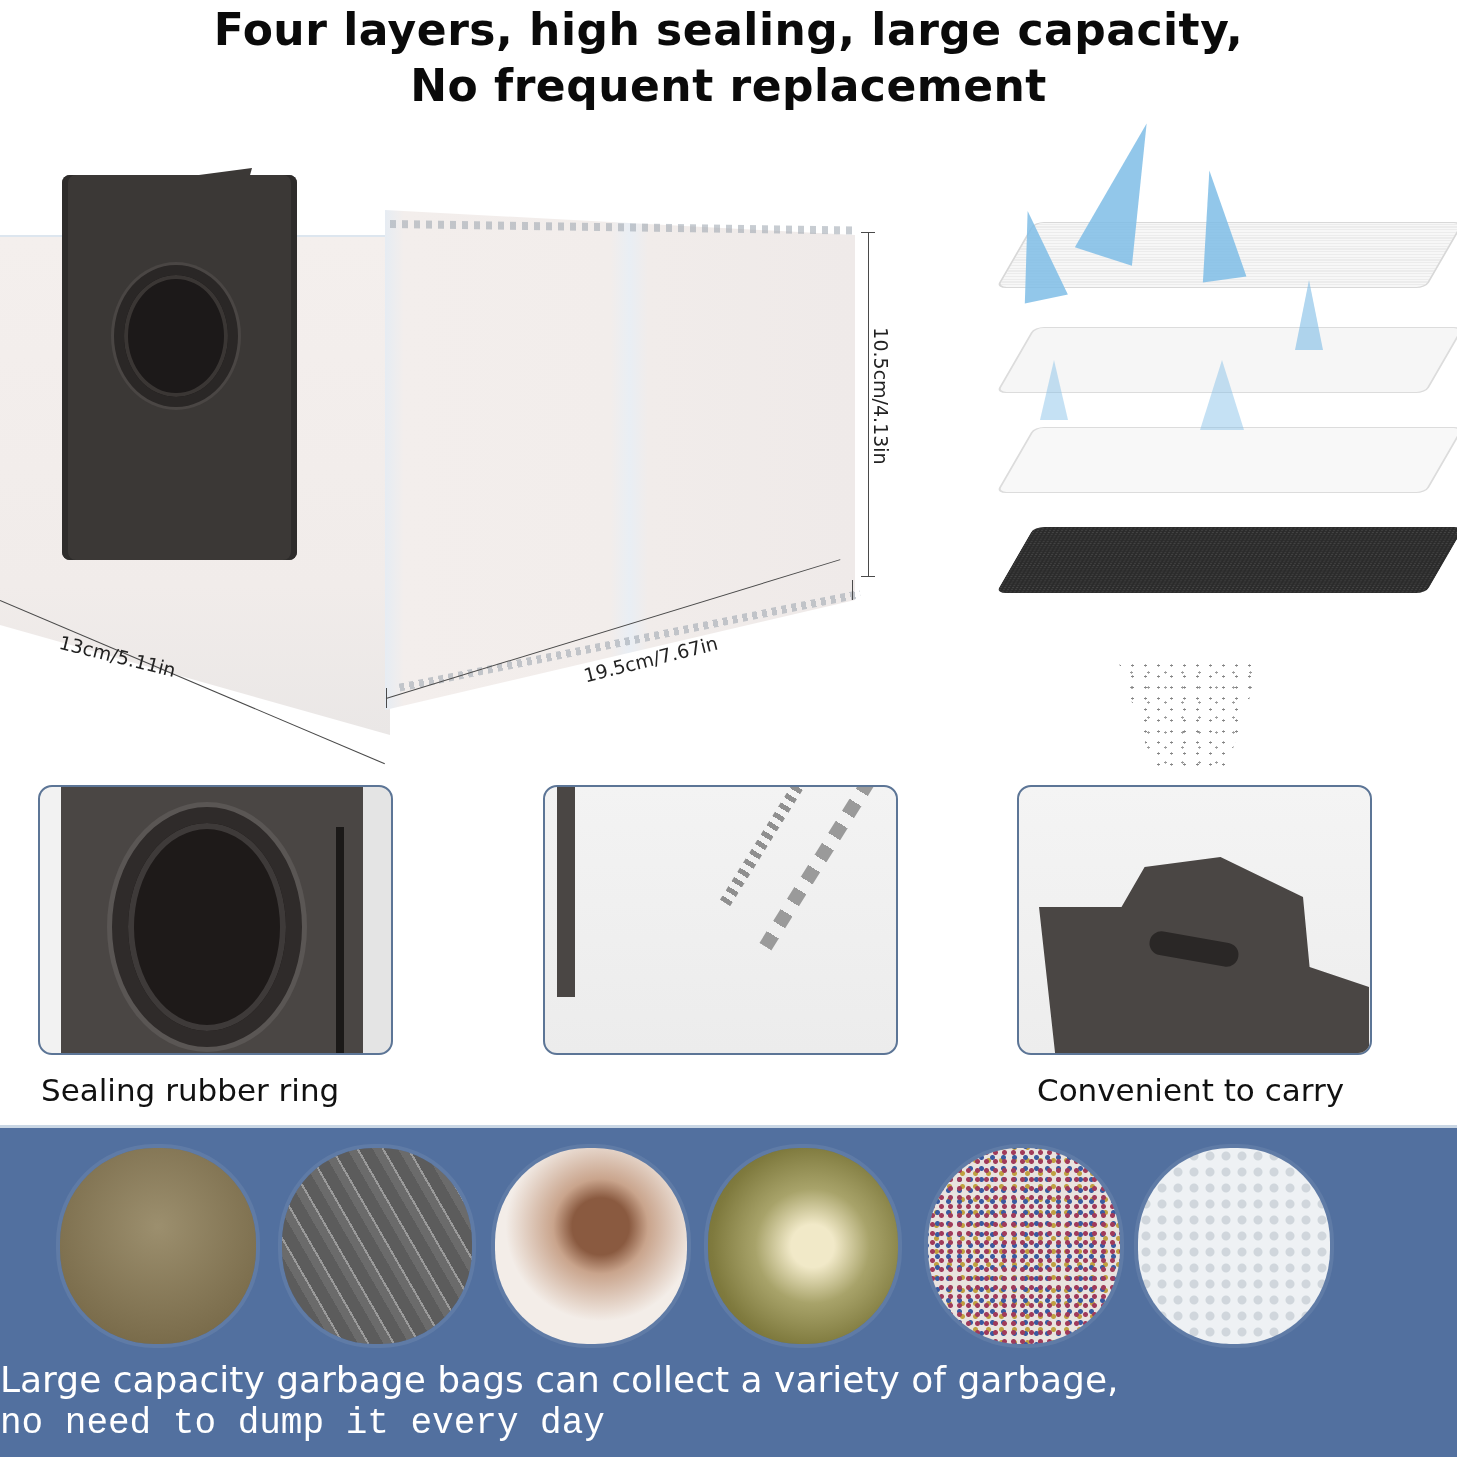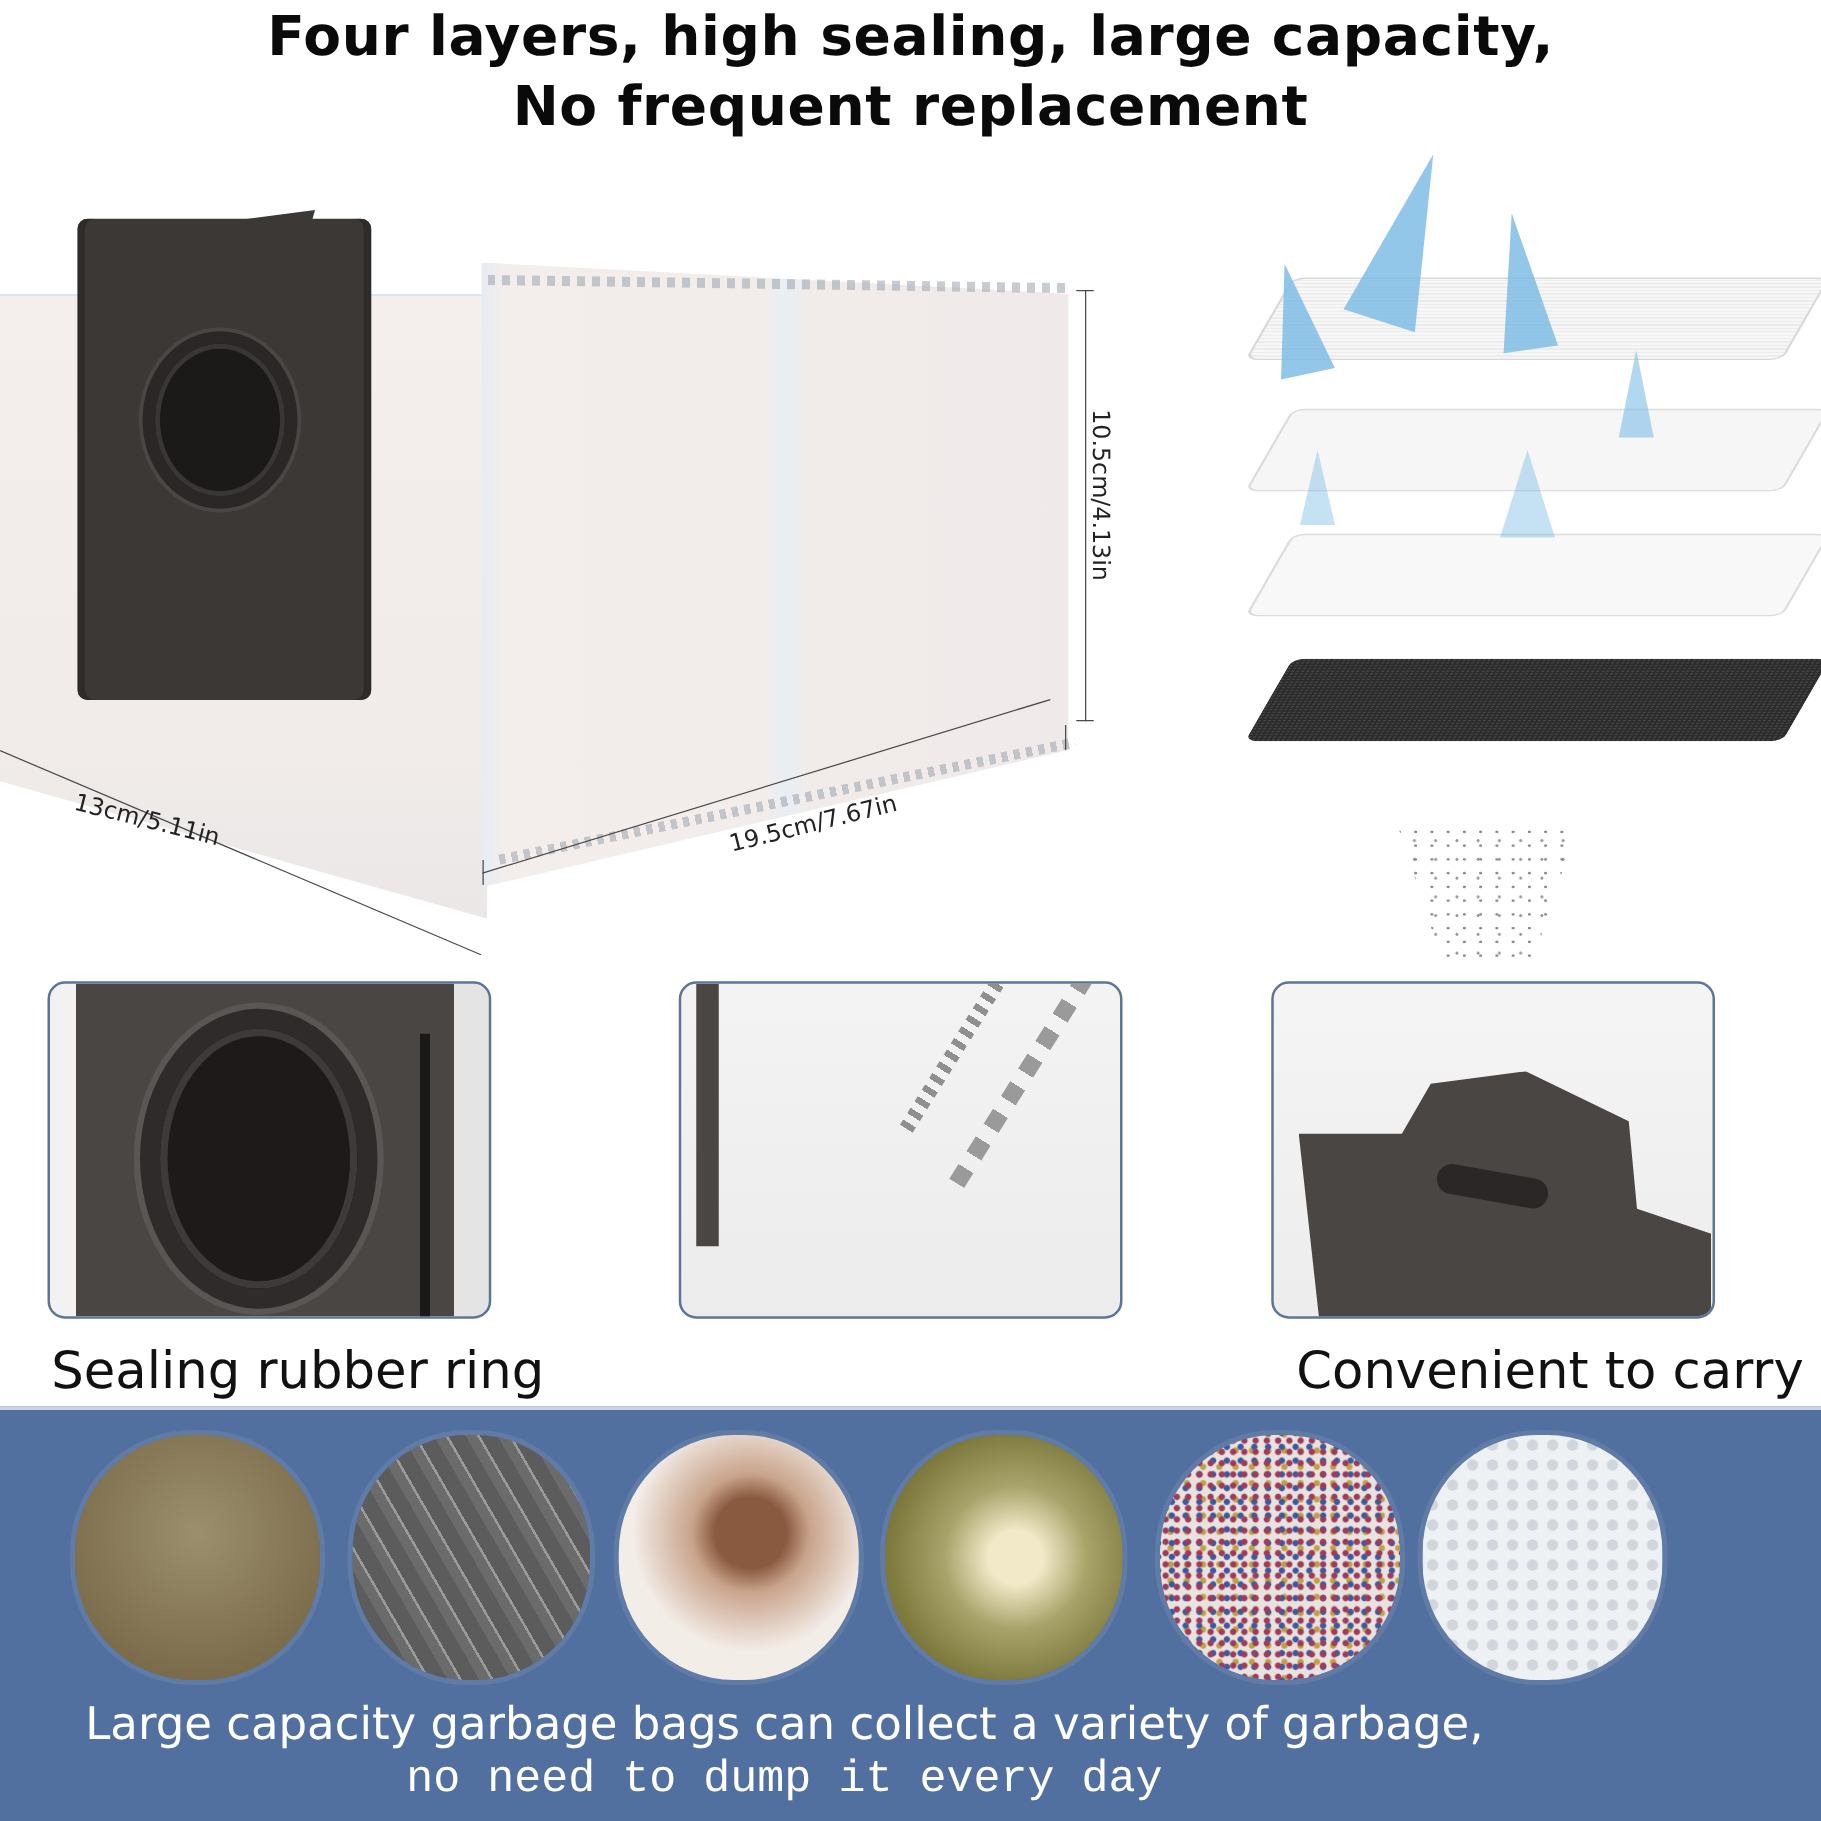--- a/index.html
+++ b/index.html
@@ -76,34 +76,34 @@
   }
 
   
   .feature { position: absolute; top: 785px; width: 355px; height: 270px; }
   .feature-frame {
     width: 100%; height: 270px; border: 2px solid #5c7596; border-radius: 14px; overflow: hidden;
     position: relative; background: #f5f5f5;
   }
   .feature-label {
     position: absolute; top: 287px; left: 0; width: 100%; white-space: nowrap;
-    font-family: "DejaVu Sans", sans-serif; font-size: 41px; color: #111;
+    font-family: "DejaVu Sans", sans-serif; font-size: 31px; color: #111;
   }
 
   
   .band {
     position: absolute; left: 0; top: 1125px; width: 1457px; height: 332px; background: #52709f;
     border-top: 3px solid #c9d6e4;
   }
   .garbage-circle {
     position: absolute; top: 1148px; width: 196px; height: 196px; border-radius: 50%;
     box-shadow: 0 0 0 4px rgba(255,255,255,.08);
   }
   .band-text {
-    position: absolute; left: 0; width: 1255px; text-align: center; color: #ffffff;
+    position: absolute; left: 0; width: 1255px; text-align: left; color: #ffffff;
     font-family: "DejaVu Sans", sans-serif; font-size: 36px; line-height: 44px;
   }
 </style>
 </head>
 <body>
 
 <div class="headline">
   <span>Four layers, high sealing, large capacity,</span>
   <span>No frequent replacement</span>
 </div>

